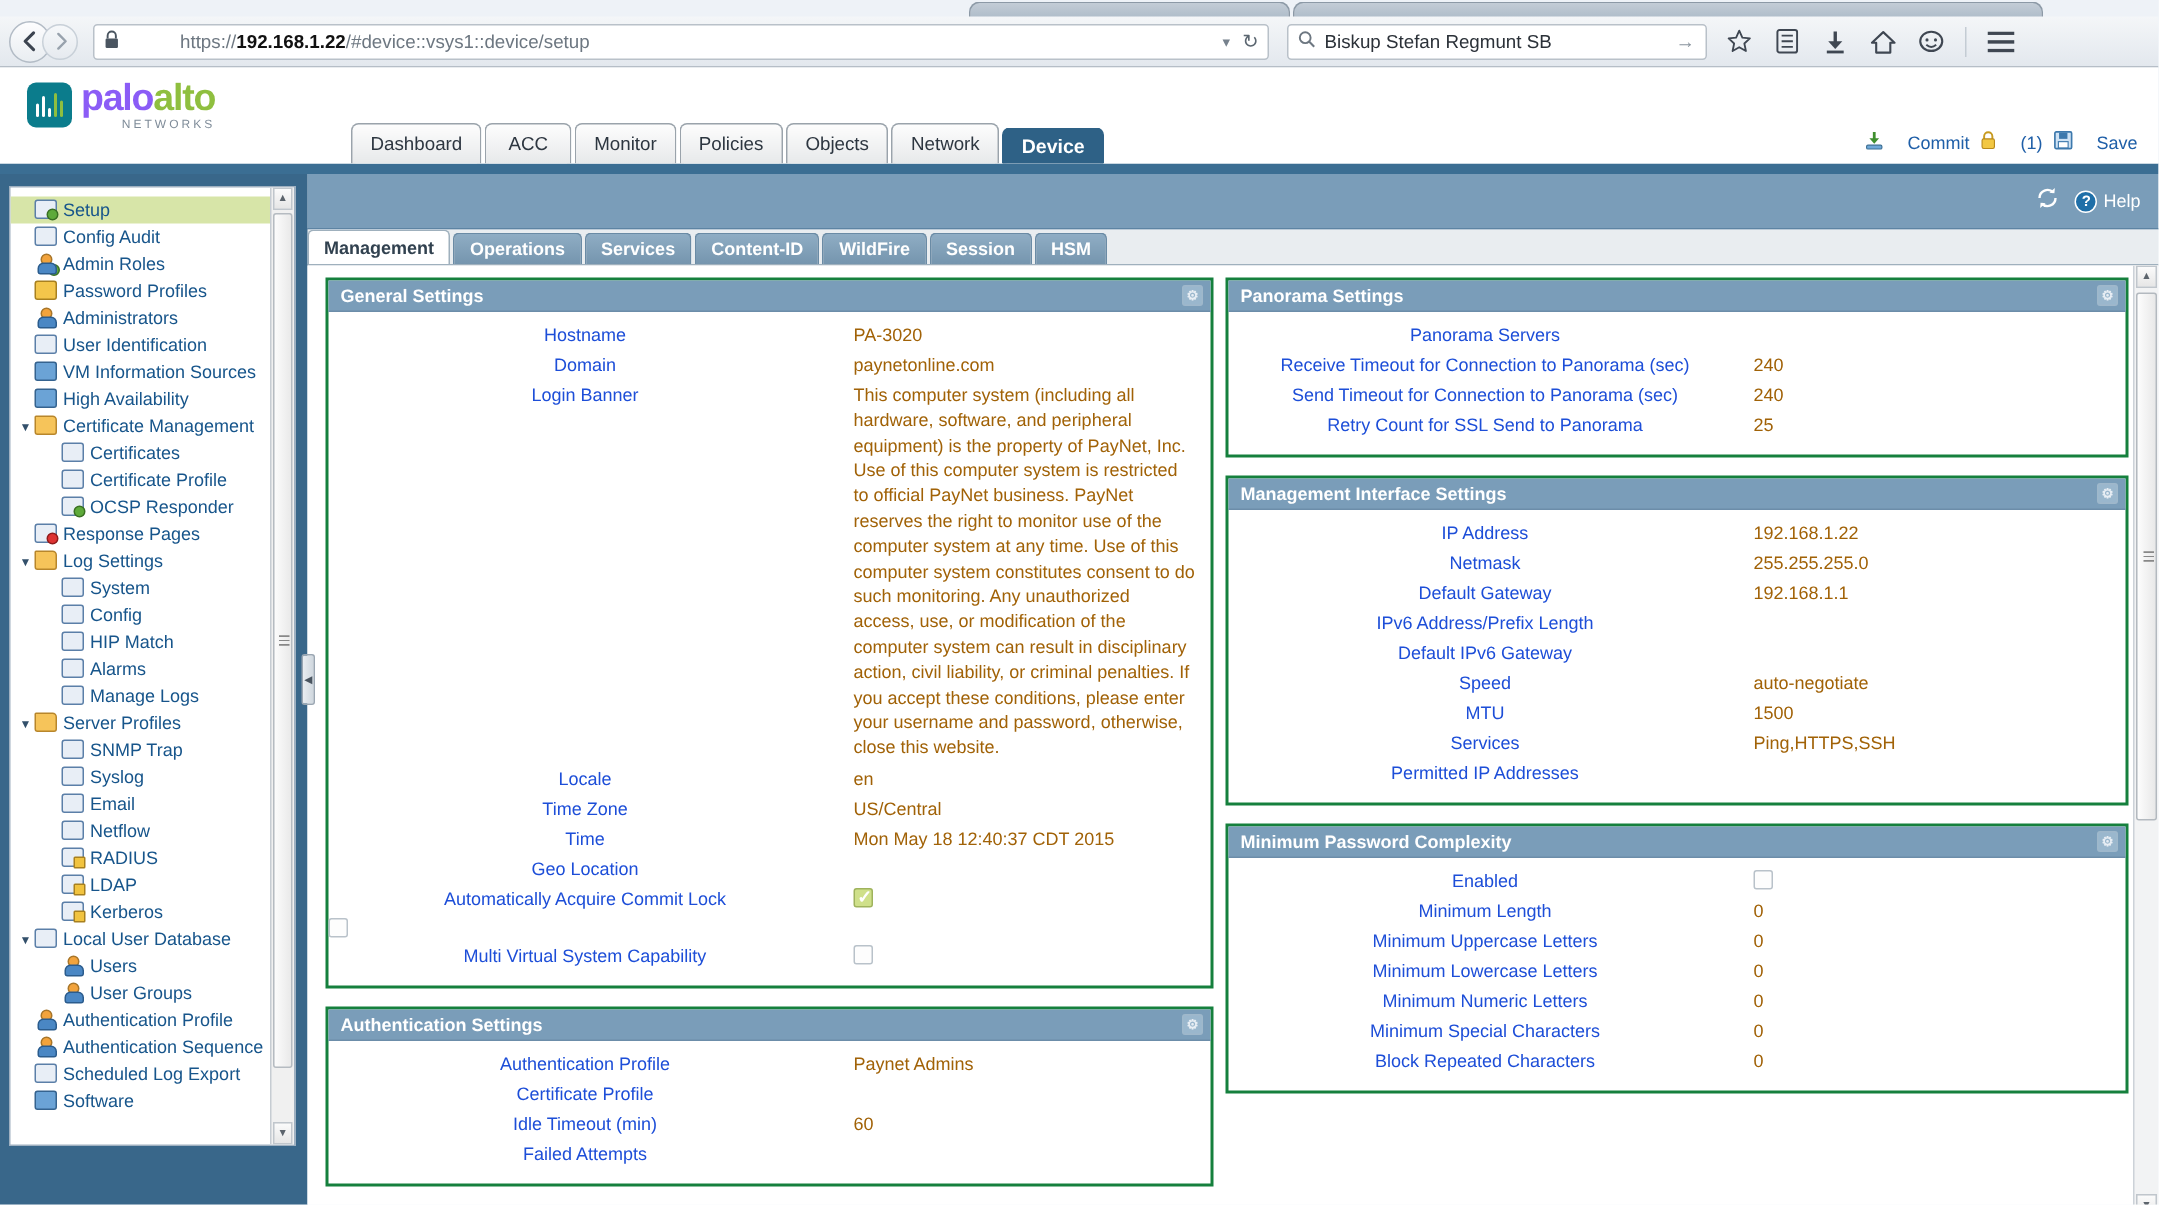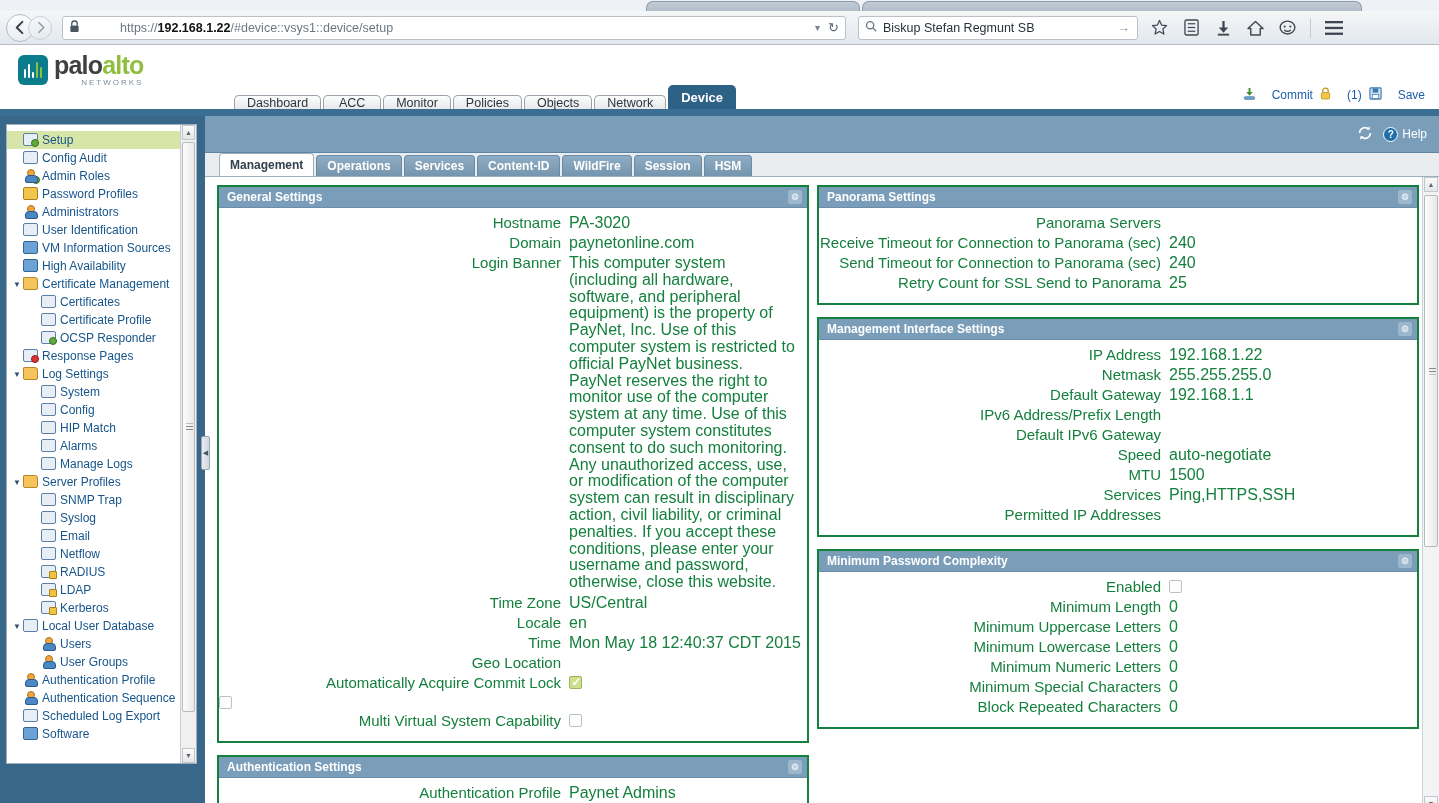--- a/index.html
+++ b/index.html
@@ -78,33 +78,33 @@
     display: flex; align-items: flex-end;
   }
   #logo-wrap { position: absolute; left: 18px; top: 8px; display: flex; align-items: center; gap: 6px; }
   #logo-mark {
     width: 30px; height: 30px; border-radius: 6px; background: #0b7c8c;
     display: flex; align-items: flex-end; justify-content: center; gap: 1.5px; padding-bottom: 7px;
   }
   #logo-mark i { display:block; width: 2.5px; background: #fff; border-radius: 1px; }
   #logo-text { line-height: 1; }
   #logo-text .lt1 { font-size: 25px; font-weight: bold; letter-spacing: -0.8px; }
-  #logo-text .palo { color: #404040; }
+  #logo-text .palo { color: #8b5cf6; }
   #logo-text .alto { color: #8fbf3f; }
   #logo-text .lt2 {
     display: block; text-align: right; font-size: 8px; letter-spacing: 2px;
     color: #7f8c99; margin-top: 1px;
   }
 
   #main-tabs {
     position: absolute; left: 234px; bottom: 0;
     display: flex; align-items: flex-end; gap: 2px;
   }
   .mtab {
-    height: 14px; padding: 0 12px; min-width: 58px;
+    height: 27px; padding: 0 12px; min-width: 58px;
     display: flex; align-items: center; justify-content: center;
     font-size: 12.5px; color: #2d3640;
     background: linear-gradient(#fdfdfd, #e7e9ea);
     border: 1px solid #9aa3ab; border-bottom: none;
     border-radius: 5px 5px 0 0;
   }
   .mtab.active {
     background: #2e6186; color: #fff; font-weight: bold;
     border-color: #2e6186; height: 24px; font-size: 13px;
   }
@@ -208,21 +208,21 @@
   #refresh-icon { color: #fff; font-size: 15px; }
   #help-link { display: flex; align-items: center; gap: 4px; color: #fff; font-size: 12px; }
   #help-q {
     width: 15px; height: 15px; border-radius: 50%; background: #1f6fa8;
     border: 1.5px solid #fff; color: #fff; font-size: 10px; font-weight: bold;
     display: flex; align-items: center; justify-content: center;
   }
 
   #subtab-bar {
     height: 24px; background: #e9edf0;
-    display: flex; align-items: flex-end; padding-left: 14px; gap: 2px;
+    display: flex; align-items: flex-end; gap: 2px;
     border-bottom: 1px solid #9fb0bd;
   }
   .stab {
     height: 21px; padding: 0 10px;
     display: flex; align-items: center; justify-content: center;
     font-size: 12px; font-weight: bold; color: #fff;
     background: linear-gradient(#8fadc4, #7595ae);
     border: 1px solid #6a8ba5; border-bottom: none; border-radius: 4px 4px 0 0;
   }
   .stab.active {
@@ -248,24 +248,24 @@
   }
   .panel-gear {
     width: 14px; height: 14px; border: 1px solid #9fb8cb;
     background: #9ab7cd; color: #e8eef4; font-size: 9px;
     display: flex; align-items: center; justify-content: center; border-radius: 2px;
   }
   .panel-body { padding: 7px 0 8px 0; }
 
   .row { display: flex; align-items: flex-start; margin-bottom: 4px; }
   .row .lbl {
-    width: 350px; text-align: right; padding-right: 8px;
-    font-size: 15px; color: #15803d; flex: none; line-height: 16px;
-  }
-  .row .val { font-size: 16px; color: #15803d; line-height: 16px; }
+    width: 350px; text-align: center; padding-right: 8px;
+    font-size: 12px; color: #1d4ed8; flex: none; line-height: 16px;
+  }
+  .row .val { font-size: 12px; color: #a16207; line-height: 16px; }
   .row.tall .val { width: 228px; line-height: 16.8px; }
   .cb {
     width: 13px; height: 13px; border: 1px solid #b9c2ca; background: #fdfdfd;
     border-radius: 2px; display: inline-block; position: relative; margin-top: 1px;
   }
   .cb.checked { background: #cfe08a; border-color: #9fb35c; }
   .cb.checked::after {
     content: '\2713'; position: absolute; left: 1.5px; top: -2px;
     color: #fff; font-size: 12px; font-weight: bold;
   }
@@ -723,26 +723,26 @@
               </div>
               <div class="row">
                 <div class="lbl">Domain</div>
                 <div class="val">paynetonline.com</div>
               </div>
               <div class="row tall">
                 <div class="lbl">Login Banner</div>
                 <div class="val">This computer system (including all hardware, software, and peripheral equipment) is the property of PayNet, Inc. Use of this computer system is restricted to official PayNet business. PayNet reserves the right to monitor use of the computer system at any time. Use of this computer system constitutes consent to do such monitoring. Any unauthorized access, use, or modification of the computer system can result in disciplinary action, civil liability, or criminal penalties. If you accept these conditions, please enter your username and password, otherwise, close this website.</div>
               </div>
               <div class="row">
+                <div class="lbl">Locale</div>
+                <div class="val">en</div>
+              </div>
+              <div class="row">
                 <div class="lbl">Time Zone</div>
                 <div class="val">US/Central</div>
-              </div>
-              <div class="row">
-                <div class="lbl">Locale</div>
-                <div class="val">en</div>
               </div>
               <div class="row">
                 <div class="lbl">Time</div>
                 <div class="val">Mon May 18 12:40:37 CDT 2015</div>
               </div>
               <div class="row">
                 <div class="lbl">Geo Location</div>
                 <div class="val"></div>
               </div>
               <div class="row">

